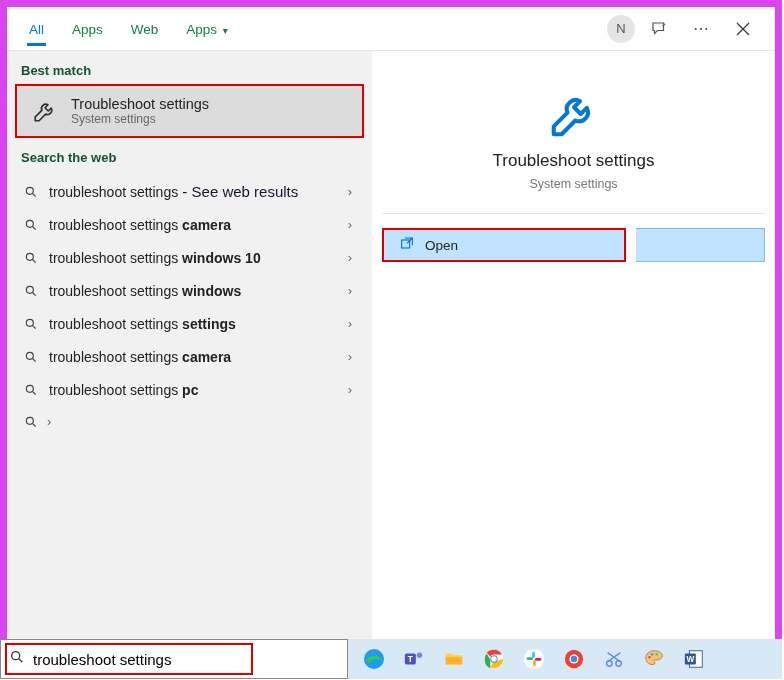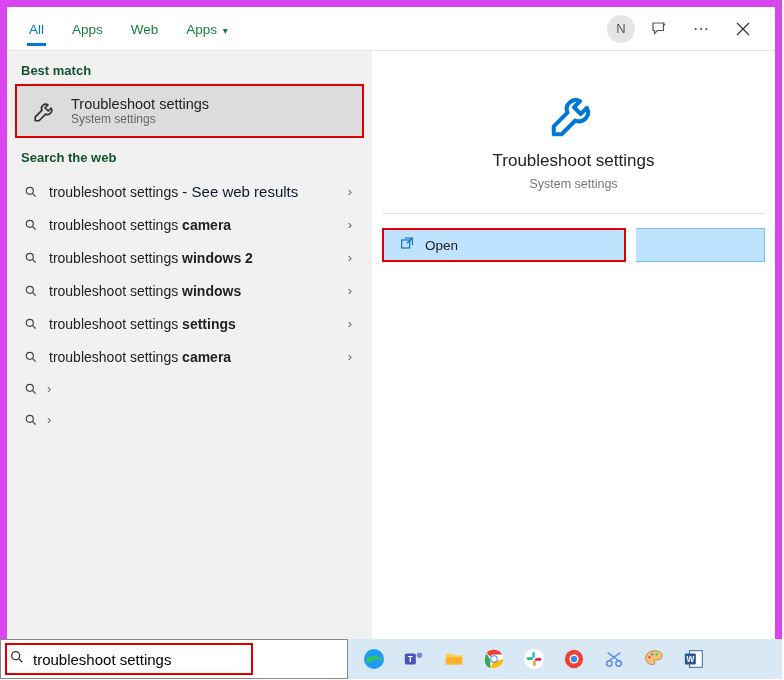--- a/index.html
+++ b/index.html
@@ -118,21 +118,21 @@
     <span class="txt">troubleshoot settings <span class="bold">camera</span><span class="hint"></span></span>
     <span class="chev">›</span>
           </div>
           <div class="web-item">
     <span class="si">
       <svg width="14" height="14" viewBox="0 0 24 24" fill="none" stroke="#444" stroke-width="2">
                 <circle cx="10" cy="10" r="6"></circle>
                 <path d="M20 20l-5-5"></path>
               </svg>
     </span>
-    <span class="txt">troubleshoot settings <span class="bold">windows 2</span><span class="hint"></span></span>
+    <span class="txt">troubleshoot settings <span class="bold">windows 10</span><span class="hint"></span></span>
     <span class="chev">›</span>
           </div>
           <div class="web-item">
     <span class="si">
       <svg width="14" height="14" viewBox="0 0 24 24" fill="none" stroke="#444" stroke-width="2">
                 <circle cx="10" cy="10" r="6"></circle>
                 <path d="M20 20l-5-5"></path>
               </svg>
     </span>
     <span class="txt">troubleshoot settings <span class="bold">windows</span><span class="hint"></span></span>
@@ -158,20 +158,21 @@
     <span class="txt">troubleshoot settings <span class="bold">camera</span><span class="hint"></span></span>
     <span class="chev">›</span>
           </div>
           <div class="web-item">
     <span class="si">
       <svg width="14" height="14" viewBox="0 0 24 24" fill="none" stroke="#444" stroke-width="2">
                 <circle cx="10" cy="10" r="6"></circle>
                 <path d="M20 20l-5-5"></path>
               </svg>
     </span>
+    <span class="txt">troubleshoot settings <span class="bold">pc</span><span class="hint"></span></span>
     <span class="chev">›</span>
           </div>
           <div class="web-item">
     <span class="si">
       <svg width="14" height="14" viewBox="0 0 24 24" fill="none" stroke="#444" stroke-width="2">
                 <circle cx="10" cy="10" r="6"></circle>
                 <path d="M20 20l-5-5"></path>
               </svg>
     </span>
     <span class="chev">›</span>

